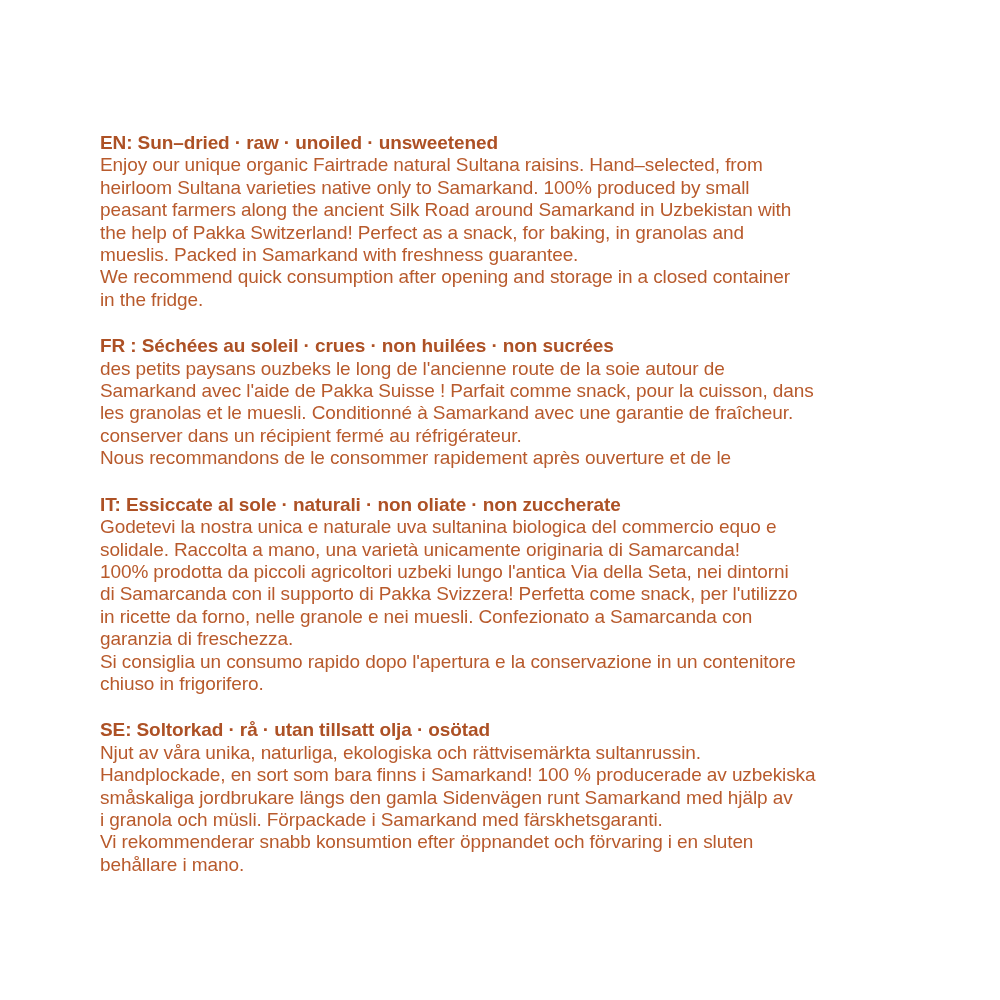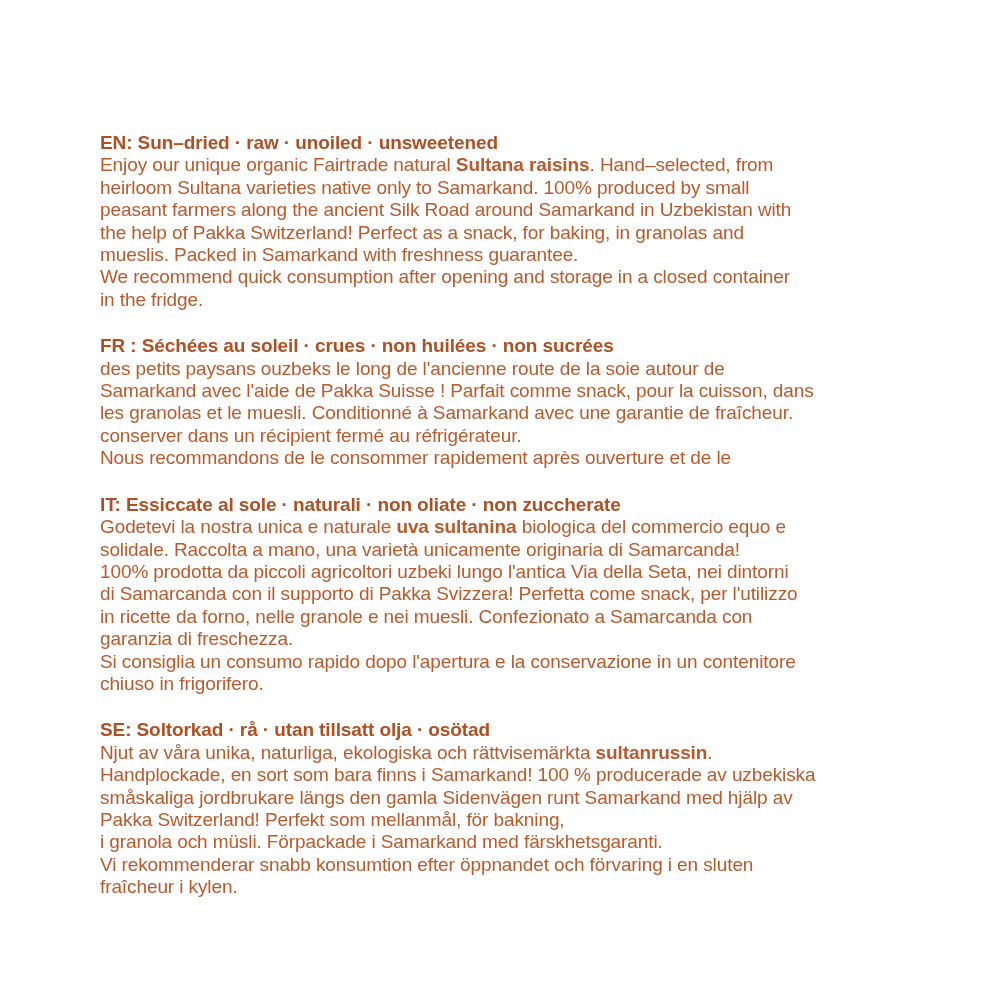--- a/index.html
+++ b/index.html
@@ -29,21 +29,21 @@
     margin-top: 24px;
   }
   .heading {
     font-weight: bold;
     color: var(--heading-color, #ad5125);
   }
   .line {
     white-space: nowrap;
   }
   .bold {
-    font-weight: bold;
+    font-weight: normal;
   }
 </style>
 </head>
 <body style="background: rgb(255, 255, 255);">
 
 <div class="label-content" style="--body-color: #b85a2c; --heading-color: #ad5125;">
     <section class="label-section">
       <div class="heading line">EN: Sun–dried · raw · unoiled · unsweetened</div>
       <div class="line"><span>Enjoy our unique organic Fairtrade natural </span><span class="bold">Sultana raisins</span><span>. Hand–selected, from</span></div>
       <div class="line"><span>heirloom Sultana varieties native only to Samarkand. 100% produced by small</span></div>
@@ -70,18 +70,17 @@
       <div class="line"><span>in ricette da forno, nelle granole e nei muesli. Confezionato a Samarcanda con</span></div>
       <div class="line"><span>garanzia di freschezza.</span></div>
       <div class="line"><span>Si consiglia un consumo rapido dopo l'apertura e la conservazione in un contenitore</span></div>
       <div class="line"><span>chiuso in frigorifero.</span></div>
     </section>
     <section class="label-section">
       <div class="heading line">SE: Soltorkad · rå · utan tillsatt olja · osötad</div>
       <div class="line"><span>Njut av våra unika, naturliga, ekologiska och rättvisemärkta </span><span class="bold">sultanrussin</span><span>.</span></div>
       <div class="line"><span>Handplockade, en sort som bara finns i Samarkand! 100 % producerade av uzbekiska</span></div>
       <div class="line"><span>småskaliga jordbrukare längs den gamla Sidenvägen runt Samarkand med hjälp av</span></div>
-      <div class="line"><span>Pakka Switzerland! Perfekt som mellanmål, för bakning,</span></div>
       <div class="line"><span>i granola och müsli. Förpackade i Samarkand med färskhetsgaranti.</span></div>
       <div class="line"><span>Vi rekommenderar snabb konsumtion efter öppnandet och förvaring i en sluten</span></div>
-      <div class="line"><span>fraîcheur i kylen.</span></div>
+      <div class="line"><span>behållare i mano.</span></div>
     </section>
   </div>
 
 </body></html>

